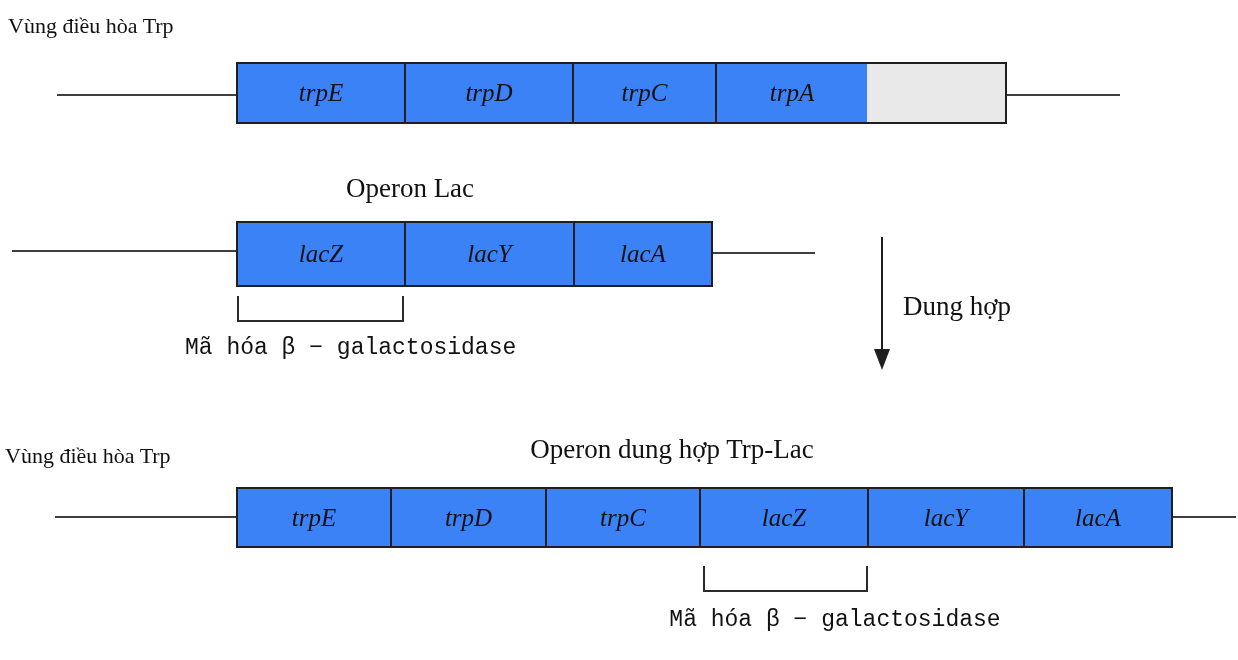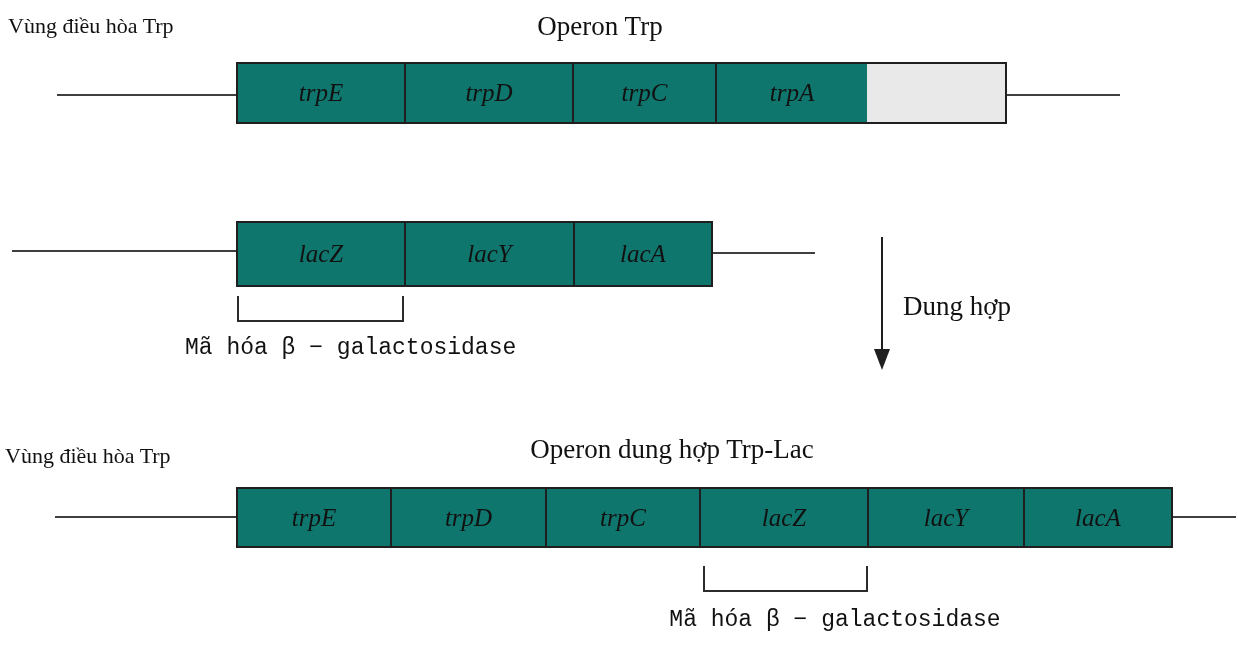--- a/index.html
+++ b/index.html
@@ -6,51 +6,51 @@
   #canvas{
     position:relative;width:1238px;height:660px;background:#ffffff;overflow:hidden;
     font-family:"Liberation Serif","DejaVu Serif",serif;color:#111;
   }
   .region-label{position:absolute;font-size:22px;white-space:nowrap;}
   .operon-title{position:absolute;font-size:27px;text-align:center;white-space:nowrap;}
   .dna-line{position:absolute;height:0;border-top:2px solid #3f3f3f;}
   .gene-row{position:absolute;display:flex;box-sizing:border-box;border:2px solid #1f1f1f;background:#e9e9e9;}
   .gene-cell{
     box-sizing:border-box;display:flex;align-items:center;justify-content:center;
-    font-style:italic;font-size:25px;border-right:2px solid #1f1f1f;background:#0f766e;
+    font-style:italic;font-size:25px;border-right:2px solid #1f1f1f;background:#3b82f6;
   }
   .gene-cell:last-child{border-right:none;text-align:center;}
   .bracket{position:absolute;box-sizing:border-box;
     border-left:2px solid #2b2b2b;border-right:2px solid #2b2b2b;border-bottom:2px solid #2b2b2b;}
   .bracket-label{position:absolute;font-size:23px;text-align:center;font-family:Liberation Mono, monospace;white-space:nowrap;}
   .arrow-shaft{position:absolute;width:0;border-left:2px solid #1f1f1f;}
   .arrow-head{position:absolute;width:0;height:0;border-left:8px solid transparent;border-right:8px solid transparent;border-top:21px solid #1f1f1f;}
   .arrow-label{position:absolute;font-size:27px;white-space:nowrap;}
 </style>
 </head>
 <body>
 
 <div id="canvas">
 
   <div class="region-label" style="left:8px;top:13px;">Vùng điều hòa Trp</div>
 
-  <div class="operon-title" style="left:450px;top:11px;width:300px;">Operon Trp</div>
 
   <div class="dna-line" style="left:57px;top:94px;width:179px;"></div>
 
   <div class="gene-row" style="left:236px;top:62px;width:771px;height:62px;">
     <div class="gene-cell" style="width:168px;">trpE</div>
     <div class="gene-cell" style="width:168px;">trpD</div>
     <div class="gene-cell" style="width:143px;">trpC</div>
     <div class="gene-cell" style="width:150px;">trpA</div>
   </div>
 
   <div class="dna-line" style="left:1007px;top:94px;width:113px;"></div>
 
 
+  <div class="operon-title" style="left:260px;top:173px;width:300px;">Operon Lac</div>
 
   <div class="dna-line" style="left:12px;top:250px;width:224px;"></div>
 
   <div class="gene-row" style="left:236px;top:221px;width:477px;height:66px;">
     <div class="gene-cell" style="width:168px;">lacZ</div>
     <div class="gene-cell" style="width:169px;">lacY</div>
     <div class="gene-cell" style="width:136px;">lacA</div>
   </div>
 
   <div class="dna-line" style="left:713px;top:252px;width:102px;"></div>

